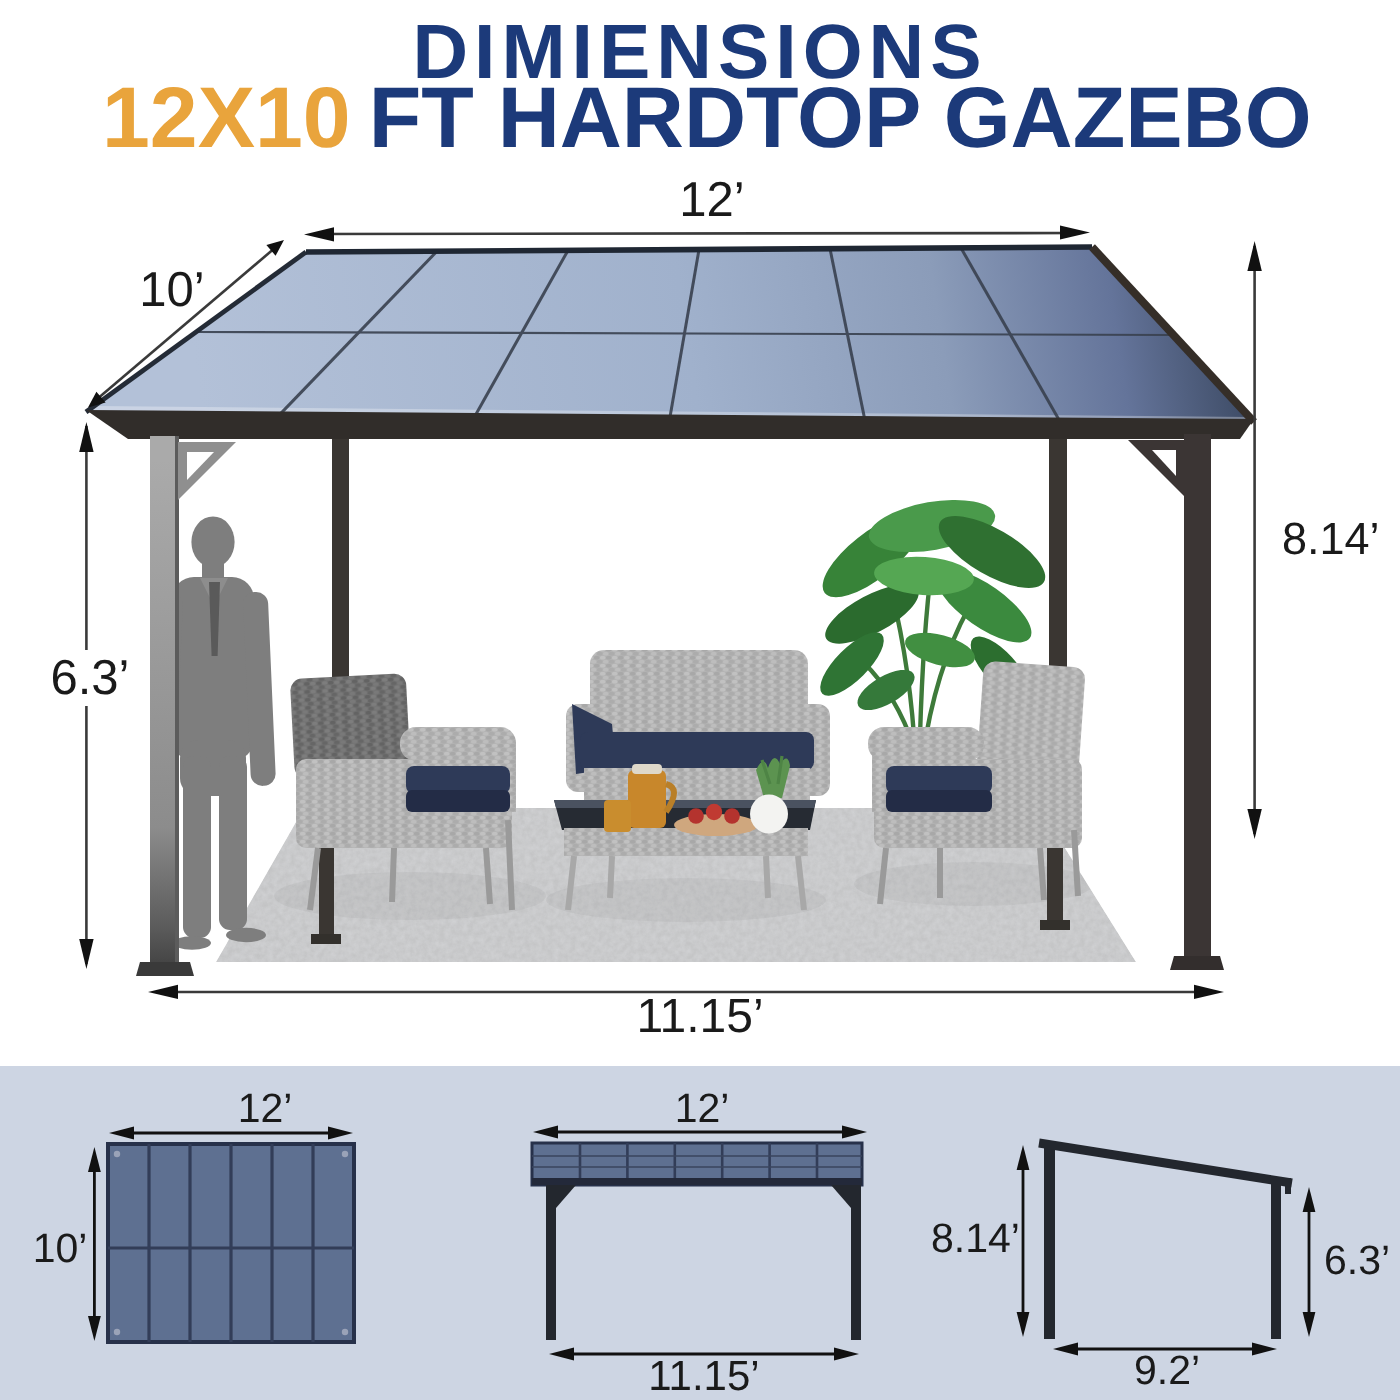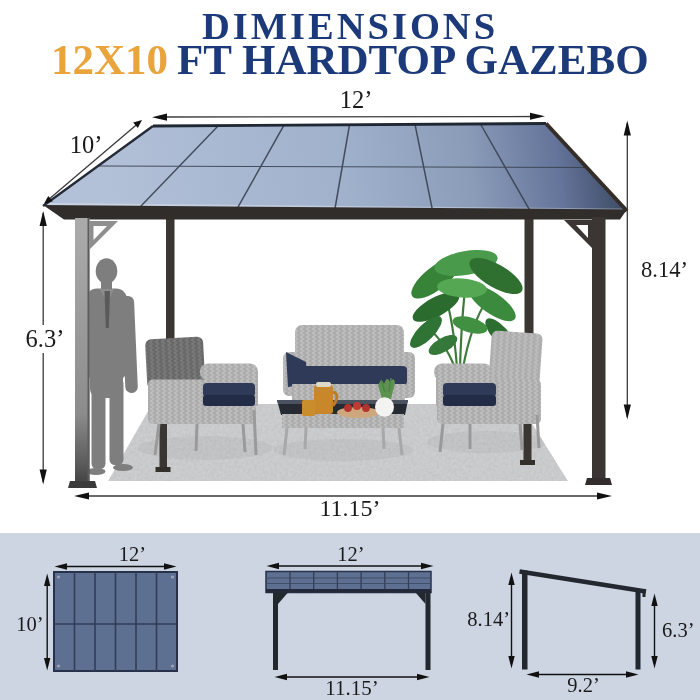--- a/index.html
+++ b/index.html
@@ -1,17 +1,17 @@
 <!DOCTYPE html>
 <html><head>
 <meta charset="utf-8">
 <style>
   html,body{margin:0;padding:0;background:#fff;}
   #page{width:700px;height:700px;position:relative;overflow:hidden;background:#fff;
-        font-family:Liberation Serif, serif;}
+        font-family:Liberation Sans, sans-serif;}
   svg{display:block;}
 </style>
 </head>
 <body>
 <div id="page">
 <svg width="700" height="700" viewBox="0 0 700 700">
 <defs>
   <linearGradient id="roofGrad" gradientUnits="userSpaceOnUse" x1="100" y1="200" x2="640" y2="120">
     <stop offset="0" stop-color="#b3c1d8"></stop>
     <stop offset="0.45" stop-color="#a0b1cc"></stop>

